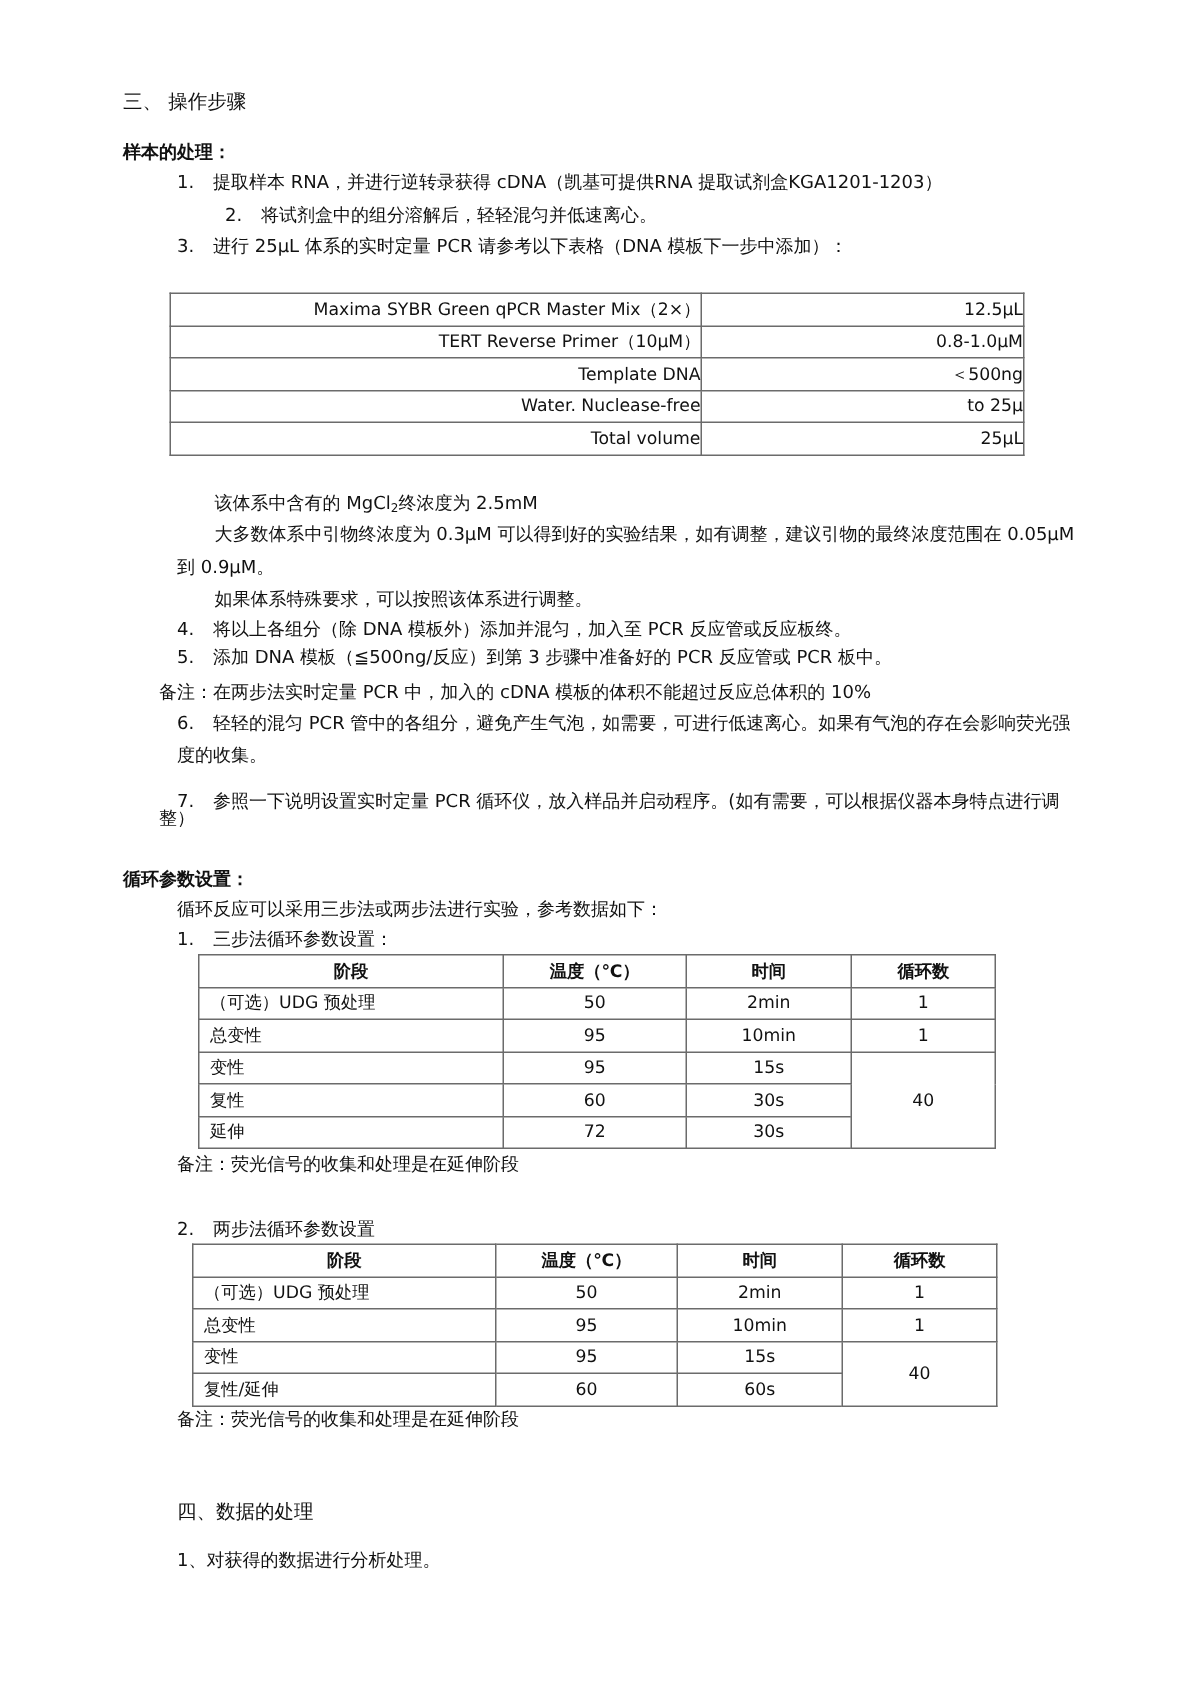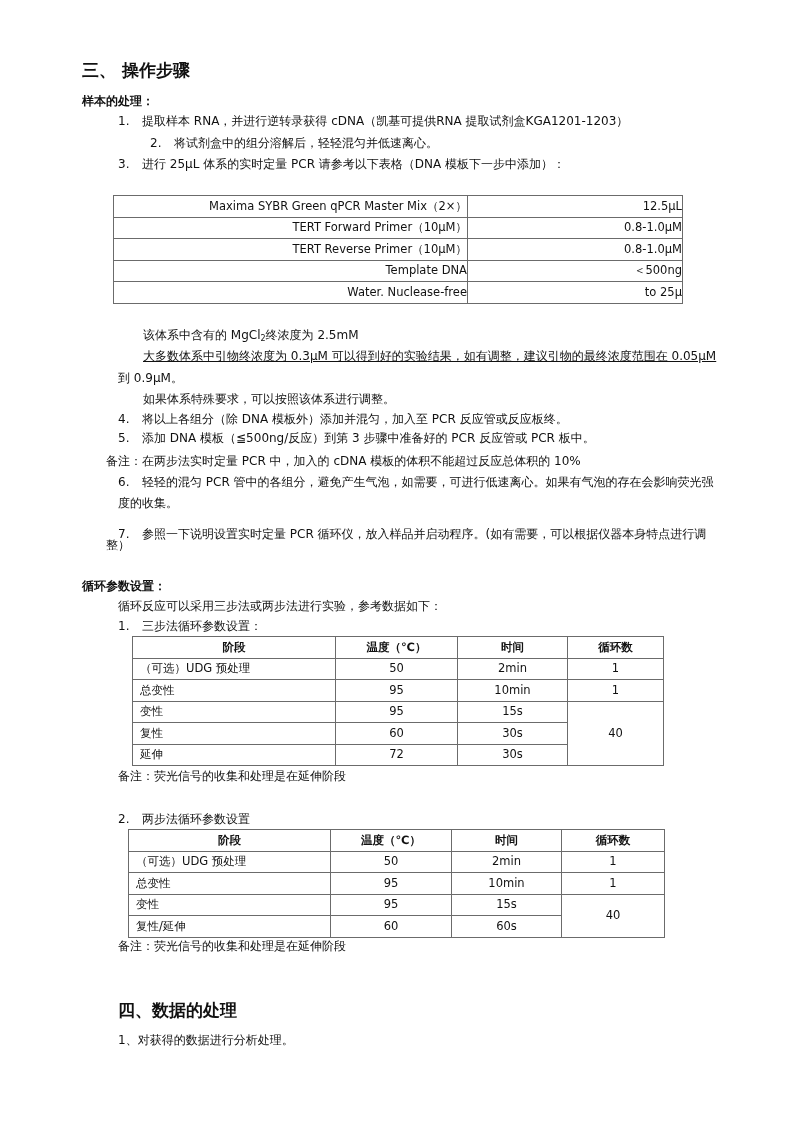--- a/index.html
+++ b/index.html
@@ -2,21 +2,21 @@
 <html><head>
 <meta charset="utf-8">
 <style>
   html, body { margin: 0; padding: 0; background: #ffffff; }
   body {
     width: 794px; height: 1123px; position: relative; overflow: hidden;
     font-family: "DejaVu Sans", "Liberation Sans", sans-serif;
     color: #111; font-size: 12px;
   }
   .abs { position: absolute; white-space: nowrap; line-height: 1; }
-  .h1 { font-size: 17px; font-weight: bold; text-align: center; }
+  .h1 { font-size: 13px; font-weight: normal; text-align: center; }
   .h2 { font-size: 12px; font-weight: bold; }
   .t  { font-size: 12px; }
   .num { display: inline-block; width: 24px; }
   sub { font-size: 8px; vertical-align: -2px; line-height: 0; }
 
   table { position: absolute; border-collapse: collapse; table-layout: fixed; }
   td, th {
     border: 1px solid #6b6b6b; padding: 0; height: 20.5px;
     font-size: 11.5px; font-weight: normal; line-height: 1; white-space: nowrap;
   }
@@ -40,40 +40,40 @@
   <colgroup>
       <col style="width:354px">
       <col style="width:215px">
     </colgroup>
   <tbody>
     <tr>
         <td>Maxima SYBR Green qPCR Master Mix（2×）</td>
         <td class="val">12.5μL</td>
       </tr>
     <tr>
-        <td>TERT Forward Primer（10μM）</td>
-        <td class="val">0.8-1.0μM</td>
-      </tr>
-    <tr>
         <td>TERT Reverse Primer（10μM）</td>
         <td class="val">0.8-1.0μM</td>
       </tr>
     <tr>
         <td>Template DNA</td>
         <td class="val">＜500ng</td>
       </tr>
     <tr>
         <td>Water. Nuclease-free</td>
         <td class="val">to 25μ</td>
       </tr>
+    <tr>
+        <td>Total volume</td>
+        <td class="val">25μL</td>
+      </tr>
   </tbody>
 </table>
 
 <div class="abs t" style="left:143px;top:329px;text-align:right;"><span>该体系中含有的 MgCl</span><sub>2</sub><span>终浓度为 2.5mM</span></div>
-<div class="abs t" style="left:143px;top:350px;text-decoration:underline;">大多数体系中引物终浓度为  0.3μM  可以得到好的实验结果，如有调整，建议引物的最终浓度范围在  0.05μM</div>
+<div class="abs t" style="left:143px;top:350px;">大多数体系中引物终浓度为  0.3μM  可以得到好的实验结果，如有调整，建议引物的最终浓度范围在  0.05μM</div>
 <div class="abs t" style="left:118px;top:372px;">到 0.9μM。</div>
 <div class="abs t" style="left:143px;top:393px;">如果体系特殊要求，可以按照该体系进行调整。</div>
 
 <div class="abs t" style="left:118px;top:413px;"><span class="num">4.</span><span>将以上各组分（除 DNA 模板外）添加并混匀，加入至 PCR 反应管或反应板终。</span></div>
 <div class="abs t" style="left:118px;top:432px;"><span class="num">5.</span><span>添加 DNA 模板（≦500ng/反应）到第 3 步骤中准备好的 PCR 反应管或 PCR 板中。</span></div>
 <div class="abs t" style="left:106px;top:455px;">备注：在两步法实时定量 PCR 中，加入的 cDNA 模板的体积不能超过反应总体积的 10%</div>
 
 <div class="abs t" style="left:118px;top:476px;"><span class="num">6.</span><span>轻轻的混匀 PCR 管中的各组分，避免产生气泡，如需要，可进行低速离心。如果有气泡的存在会影响荧光强</span></div>
 <div class="abs t" style="left:118px;top:497px;">度的收集。</div>
 <div class="abs t" style="left:118px;top:528px;"><span class="num">7.</span><span>参照一下说明设置实时定量  PCR  循环仪，放入样品并启动程序。(如有需要，可以根据仪器本身特点进行调</span></div>

